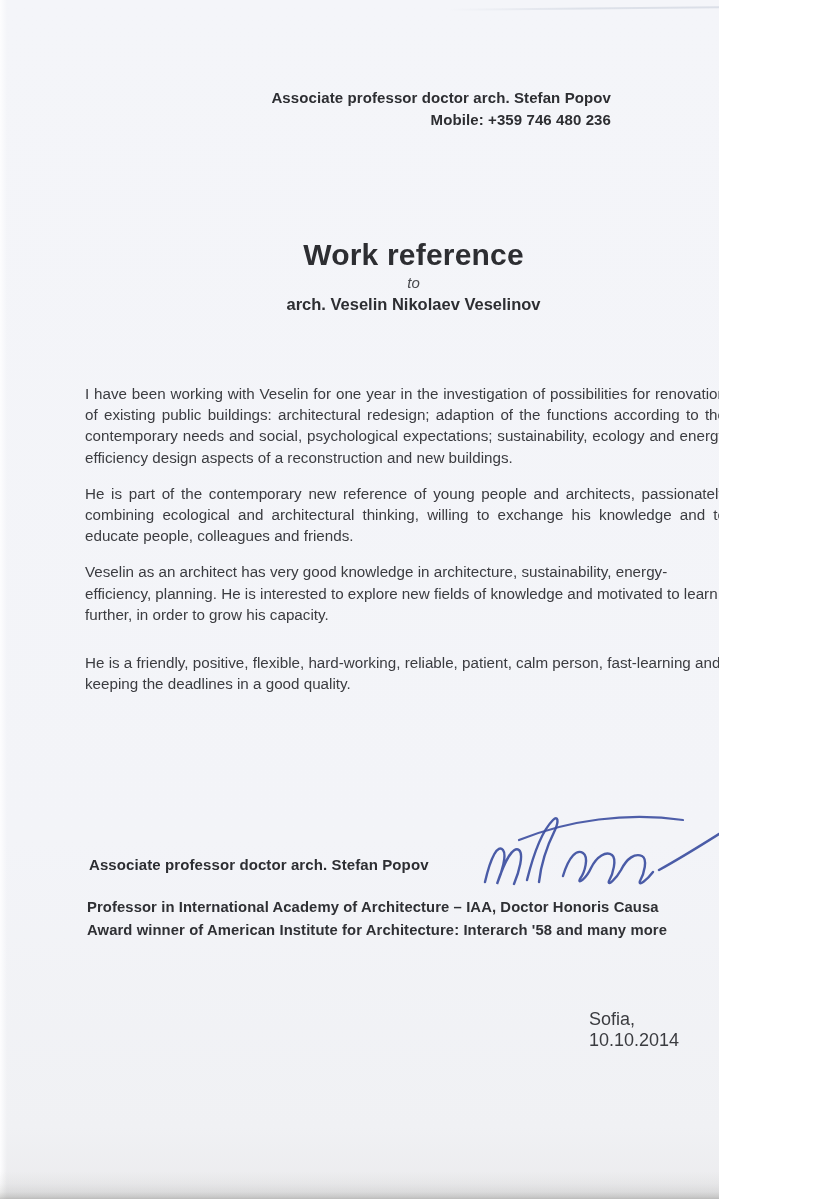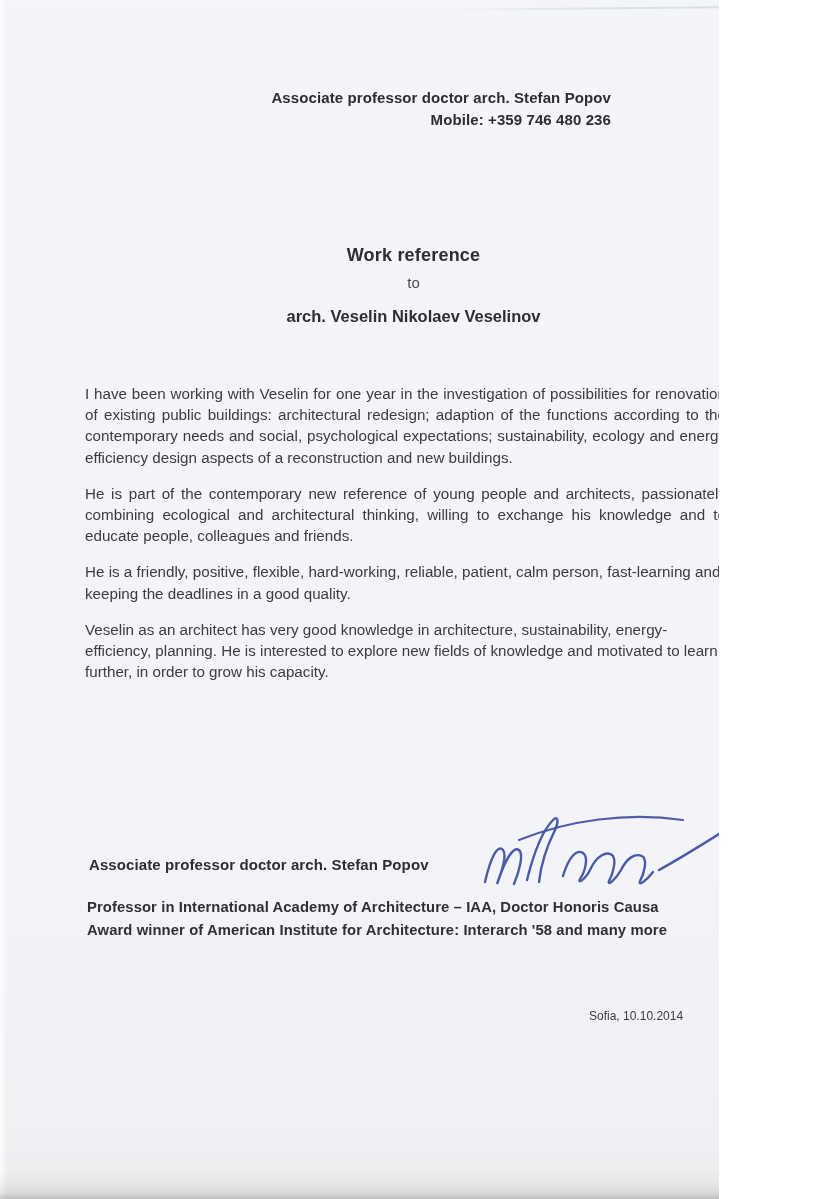--- a/index.html
+++ b/index.html
@@ -45,37 +45,38 @@
     color: #2d2e32;
     letter-spacing: 0.1px;
   }
   
   .title-block {
     position: absolute; top: 241px; left: 85px; width: 657px;
     text-align: center;
     color: #2d2e32;
   }
   .doc-title {
-    font-size: 18px;
+    font-size: 30px;
     font-weight: bold;
     line-height: 28px;
     letter-spacing: 0.2px;
   }
   .doc-to {
     font-size: 15px;
     font-weight: normal;
     line-height: 21px;
     margin-top: 3px;
     color: #4a4b4f;
+    font-style: italic;
   }
   .doc-recipient {
     font-size: 16.5px;
     font-weight: bold;
     line-height: 22px;
-    margin-top: 12px;
+    margin-top: 0;
   }
   
   .body-block {
     position: absolute; top: 383px; left: 85px; width: 657px;
     font-size: 15.2px;
     line-height: 21.2px;
     color: #3b3c40;
   }
   .para { margin: 0 16px 15px 0; }
   .para.justify { text-align: justify; }
@@ -96,21 +97,21 @@
   .credentials {
     position: absolute; top: 896px; left: 87px; width: 680px;
     font-size: 14.8px;
     font-weight: bold;
     line-height: 22.5px;
     color: #2f3034;
     letter-spacing: 0.1px;
   }
   .date-line {
     position: absolute; top: 1009px; left: 589px;
-    font-size: 12px;
+    font-size: 18px;
     color: #3b3c40;
   }
 </style>
 </head>
 <body>
 
 <div class="page">
 
   <div class="scan-edge-left"></div>
   <div class="scan-edge-top"></div>
@@ -122,22 +123,22 @@
 
   <div class="title-block">
     <div class="doc-title">Work reference</div>
     <div class="doc-to">to</div>
     <div class="doc-recipient">arch. Veselin Nikolaev Veselinov</div>
   </div>
 
   <div class="body-block">
     <p class="para justify">I have been working with Veselin for one year in the investigation of possibilities for renovation of existing public buildings: architectural redesign; adaption of the functions according to the contemporary needs and social, psychological expectations; sustainability, ecology and energy efficiency design aspects of a reconstruction and new buildings.</p>
     <p class="para justify">He is part of the contemporary new reference of young people and architects, passionately combining ecological and architectural thinking, willing to exchange his knowledge and to educate people, colleagues and friends.</p>
+    <p class="para gap-after">Veselin as an architect has very good knowledge in architecture, sustainability, energy-efficiency, planning. He is interested to explore new fields of knowledge and motivated to learn further, in order to grow his capacity.</p>
     <p class="para">He is a friendly, positive, flexible, hard-working, reliable, patient, calm person, fast-learning and keeping the deadlines in a good quality.</p>
-    <p class="para gap-after">Veselin as an architect has very good knowledge in architecture, sustainability, energy-efficiency, planning. He is interested to explore new fields of knowledge and motivated to learn further, in order to grow his capacity.</p>
   </div>
 
   <svg class="signature" viewBox="0 0 318 122" fill="none" xmlns="http://www.w3.org/2000/svg">
 
     <path d="M8,88 C14,62 21,50 26,56 C30,61 25,78 20,90 C28,66 36,52 42,56 C47,60 42,78 37,90" stroke-width="2.4" stroke-linecap="round" opacity="0.92" stroke="#3c4ea0"></path>
 
     <path d="M50,86 C58,54 68,34 76,26 C81,21 82,27 78,36 C70,52 64,70 62,88" stroke-width="2.4" stroke-linecap="round" opacity="0.92" stroke="#3c4ea0"></path>
 
     <path d="M42,46 C92,26 150,18 206,26" stroke-width="2.2" stroke-linecap="round" opacity="0.9" stroke="#3c4ea0"></path>
 

